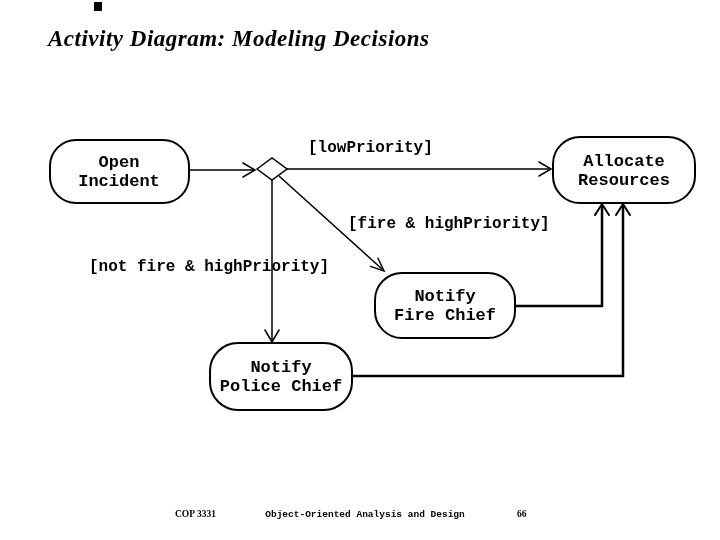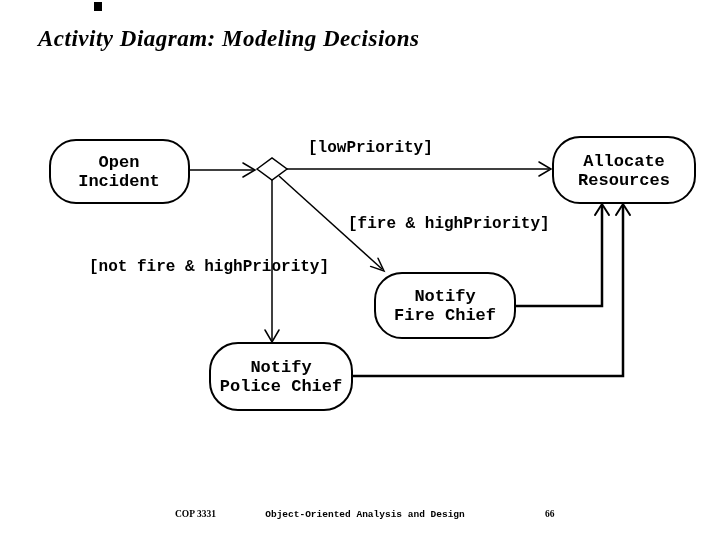--- a/index.html
+++ b/index.html
@@ -18,21 +18,21 @@
   .artifact-mark {
     position: absolute;
     left: 94px;
     top: 2px;
     width: 8px;
     height: 9px;
     background: #000000;
   }
   .slide-title {
     position: absolute;
-    left: 38px;
+    left: 48px;
     top: 26px;
     margin: 0;
     font-family: "Liberation Serif", serif;
     font-size: 23px;
     font-weight: bold;
     font-style: italic;
     color: #000000;
     letter-spacing: 0.5px;
     white-space: nowrap;
   }
@@ -88,21 +88,21 @@
     top: 509px;
     font-family: "Liberation Serif", serif;
     font-size: 9.5px;
     font-weight: bold;
     color: #000000;
     white-space: nowrap;
     padding-left: 16px;
   }
   .footer-left { left: 159px; }
   .footer-center { left: 357px; transform: translateX(-50%); font-family: Liberation Mono, monospace; }
-  .footer-right { left: 529px; }
+  .footer-right { left: 501px; }
 </style>
 </head>
 <body>
 
 <div class="slide">
 
   <div class="artifact-mark"></div>
 
   <h1 class="slide-title">Activity Diagram: Modeling Decisions</h1>
 

